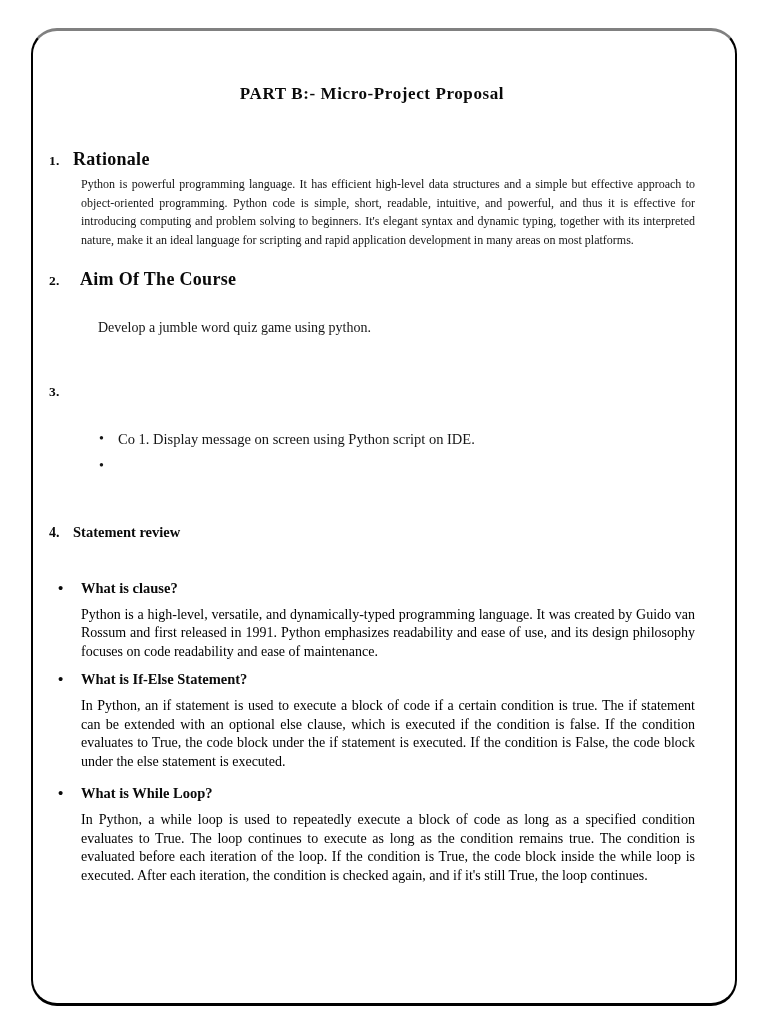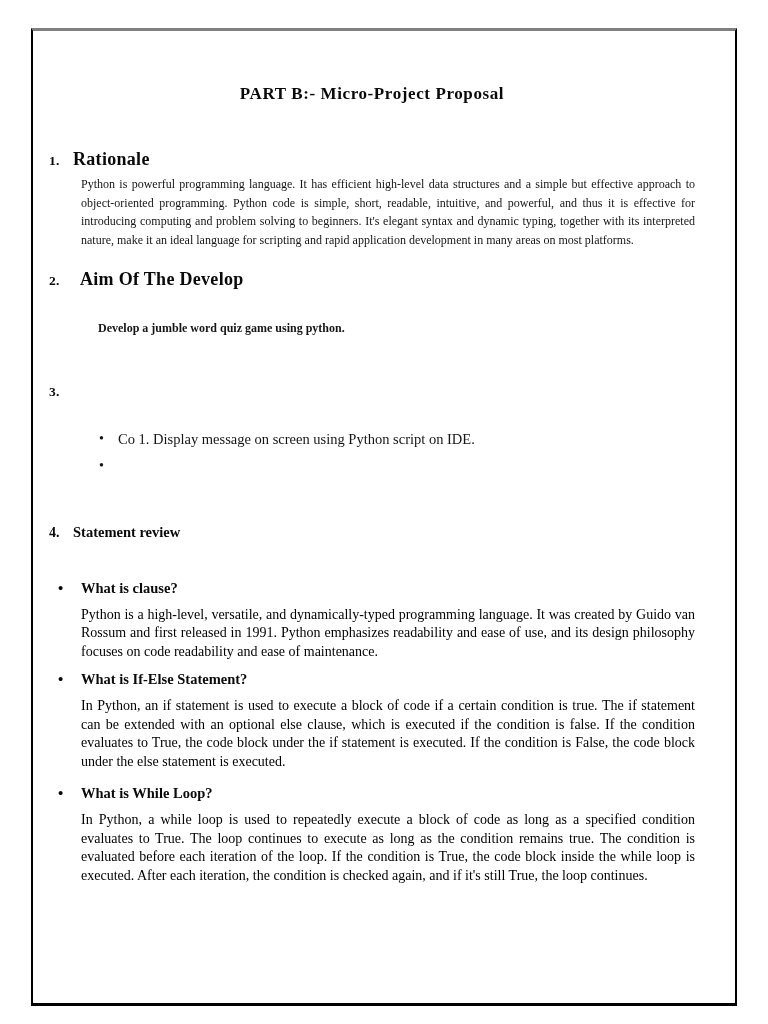--- a/index.html
+++ b/index.html
@@ -1,15 +1,15 @@
 <!DOCTYPE html>
 <html><head>
 <meta charset="utf-8">
 <style>
-  * { box-sizing: border-box; }
+  * { box-sizing: border-box; border-radius: 26px; }
   html, body {
     margin: 0;
     padding: 0;
     width: 768px;
     height: 1024px;
     background: #ffffff;
     font-family: "Liberation Serif", "DejaVu Serif", serif;
     color: #111111;
   }
   .page {
@@ -64,24 +64,23 @@
   .sec2-title { margin-left: 7px; }
   .body-text {
     margin: 3px 0 0 32px;
     font-size: 12px;
     line-height: 18.5px;
     text-align: justify;
     color: #151515;
   }
   .aim-text {
     margin: 27px 0 0 49px;
-    font-size: 12px;
+    font-size: 14px;
     line-height: 18.5px;
     color: #151515;
-    font-weight: bold;
   }
   .co-bullets { margin-top: 27px; }
   .bullet-item {
     display: flex;
     margin-left: 50px;
     font-size: 14.5px;
     line-height: 18.5px;
     color: #151515;
   }
   .bullet-item + .bullet-item { margin-top: 9px; }
@@ -125,21 +124,21 @@
       <h1 class="doc-title">PART B:- Micro-Project Proposal</h1>
 
       <div class="sec-heading h-lg m-sec1">
         <span class="sec-num">1.</span>
         <span class="sec-title">Rationale</span>
       </div>
       <p class="body-text">Python is powerful programming language. It has efficient high-level data structures and a simple but effective approach to object-oriented programming. Python code is simple, short, readable, intuitive, and powerful, and thus it is effective for introducing computing and problem solving to beginners. It's elegant syntax and dynamic typing, together with its interpreted nature, make it an ideal language for scripting and rapid application development in many areas on most platforms.</p>
 
       <div class="sec-heading h-lg m-sec2">
         <span class="sec-num">2.</span>
-        <span class="sec-title sec2-title">Aim Of The Develop</span>
+        <span class="sec-title sec2-title">Aim Of The Course</span>
       </div>
       <p class="aim-text">Develop a jumble word quiz game using python.</p>
 
       <div class="sec-heading h-lg m-sec3">
         <span class="sec-num">3.</span>
       </div>
       <div class="co-bullets">
         <div class="bullet-item">
           <span class="dot">•</span>
           <span>Co 1. Display message on screen using Python script on IDE.</span>

